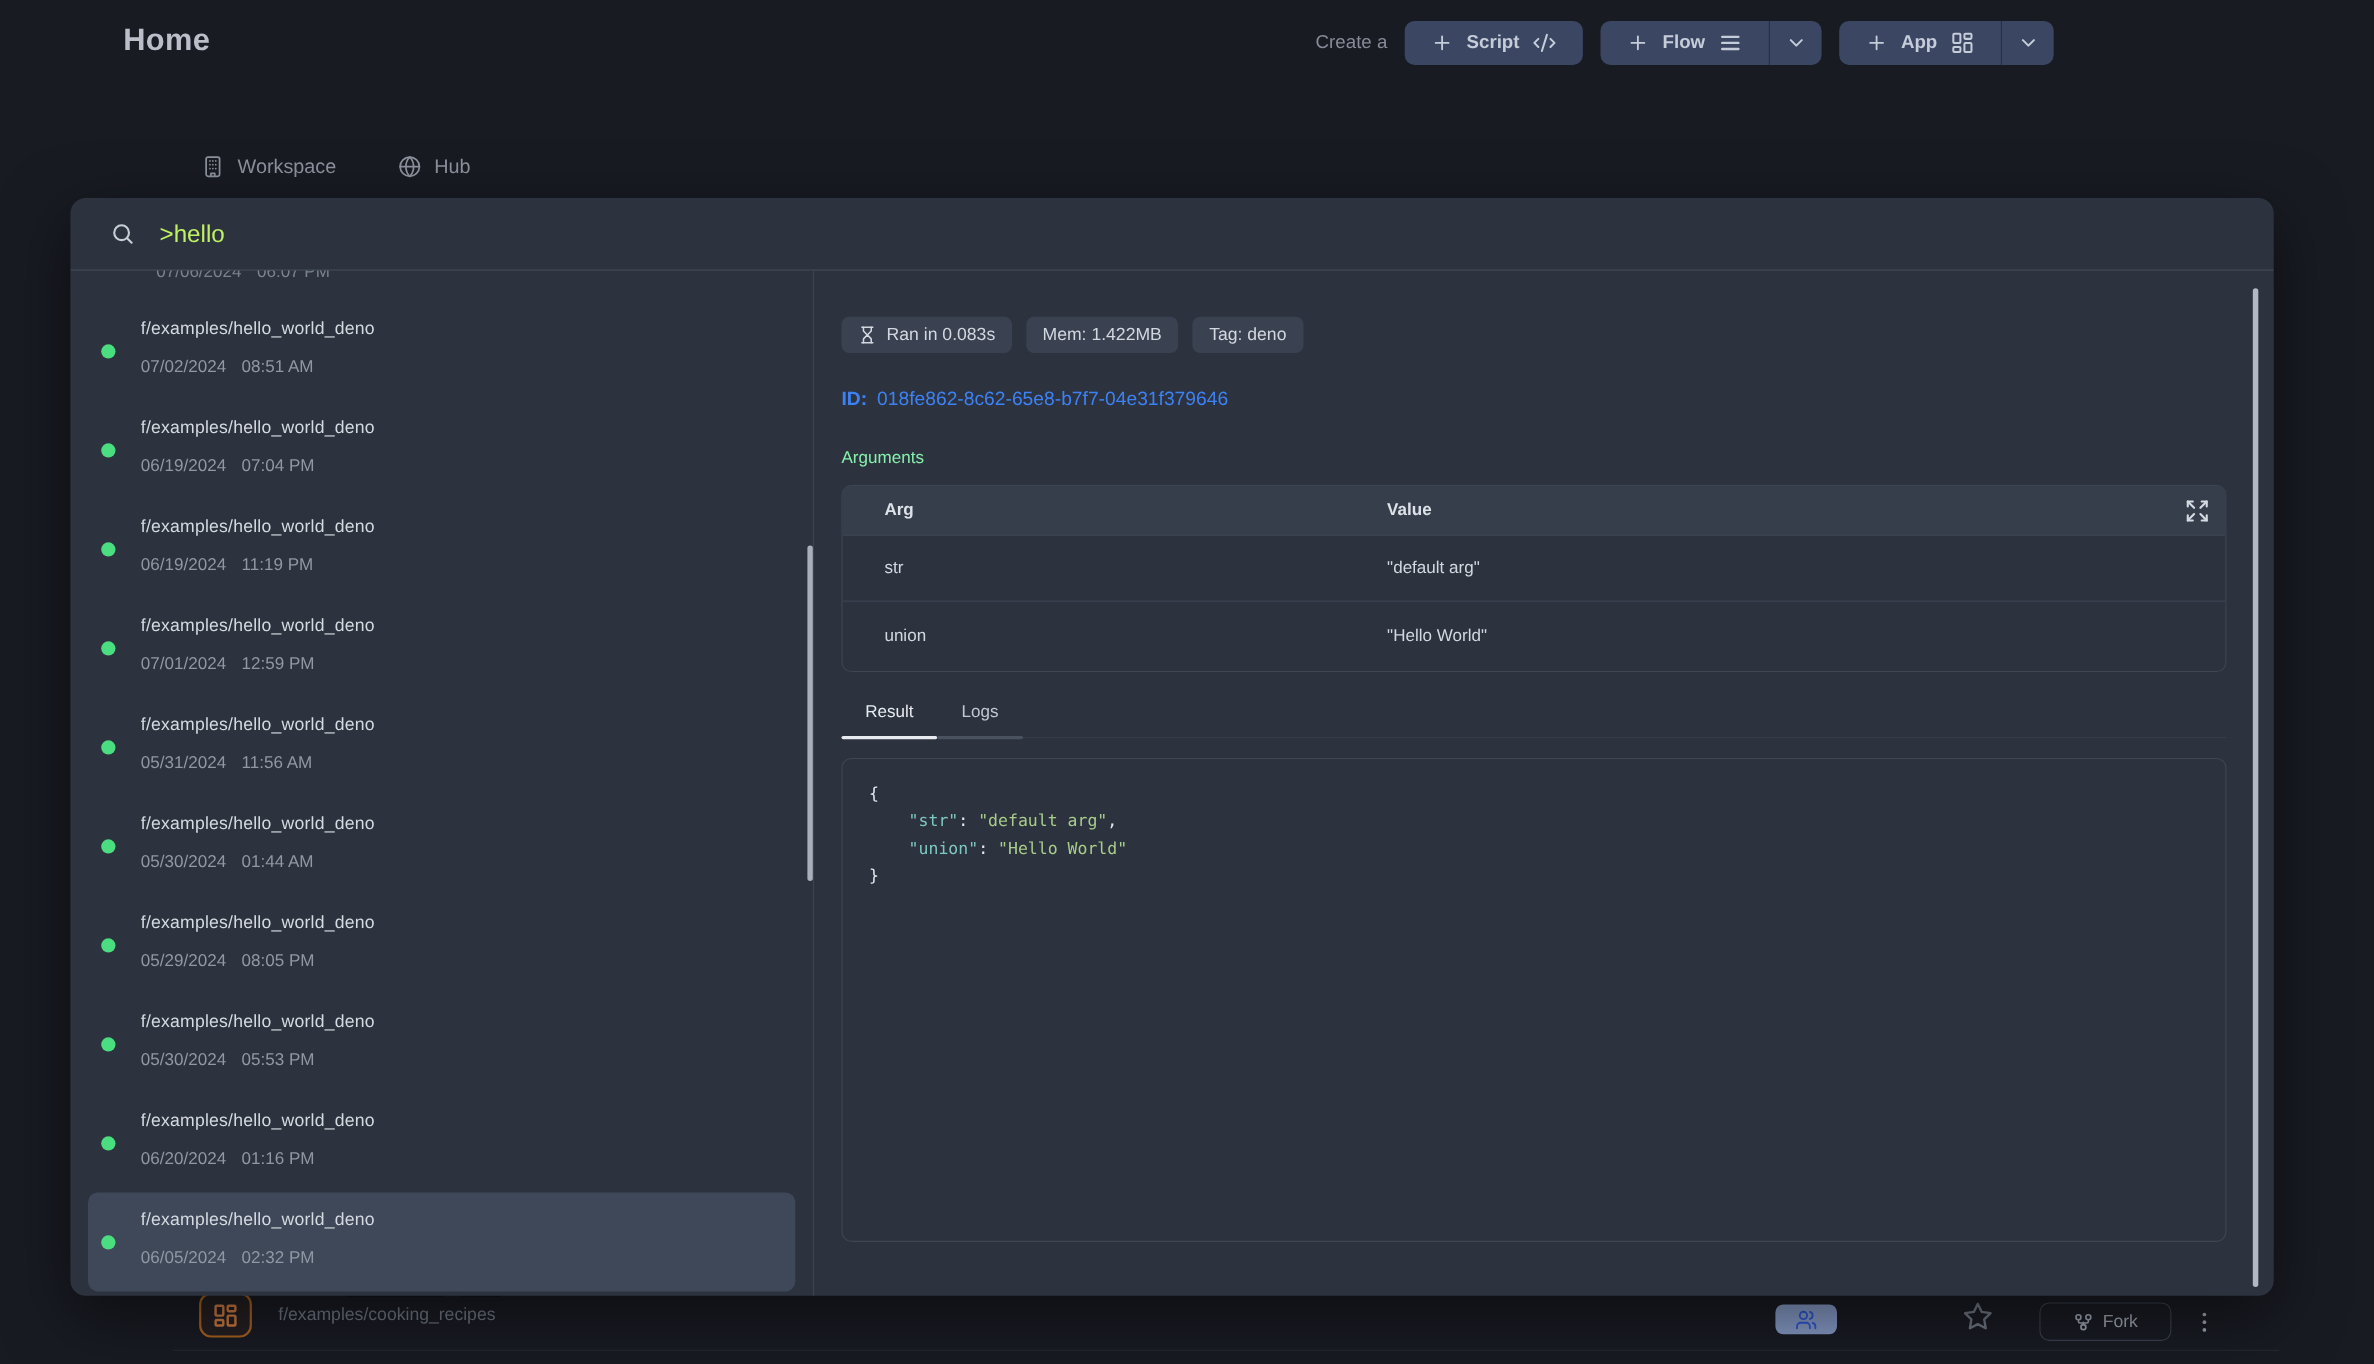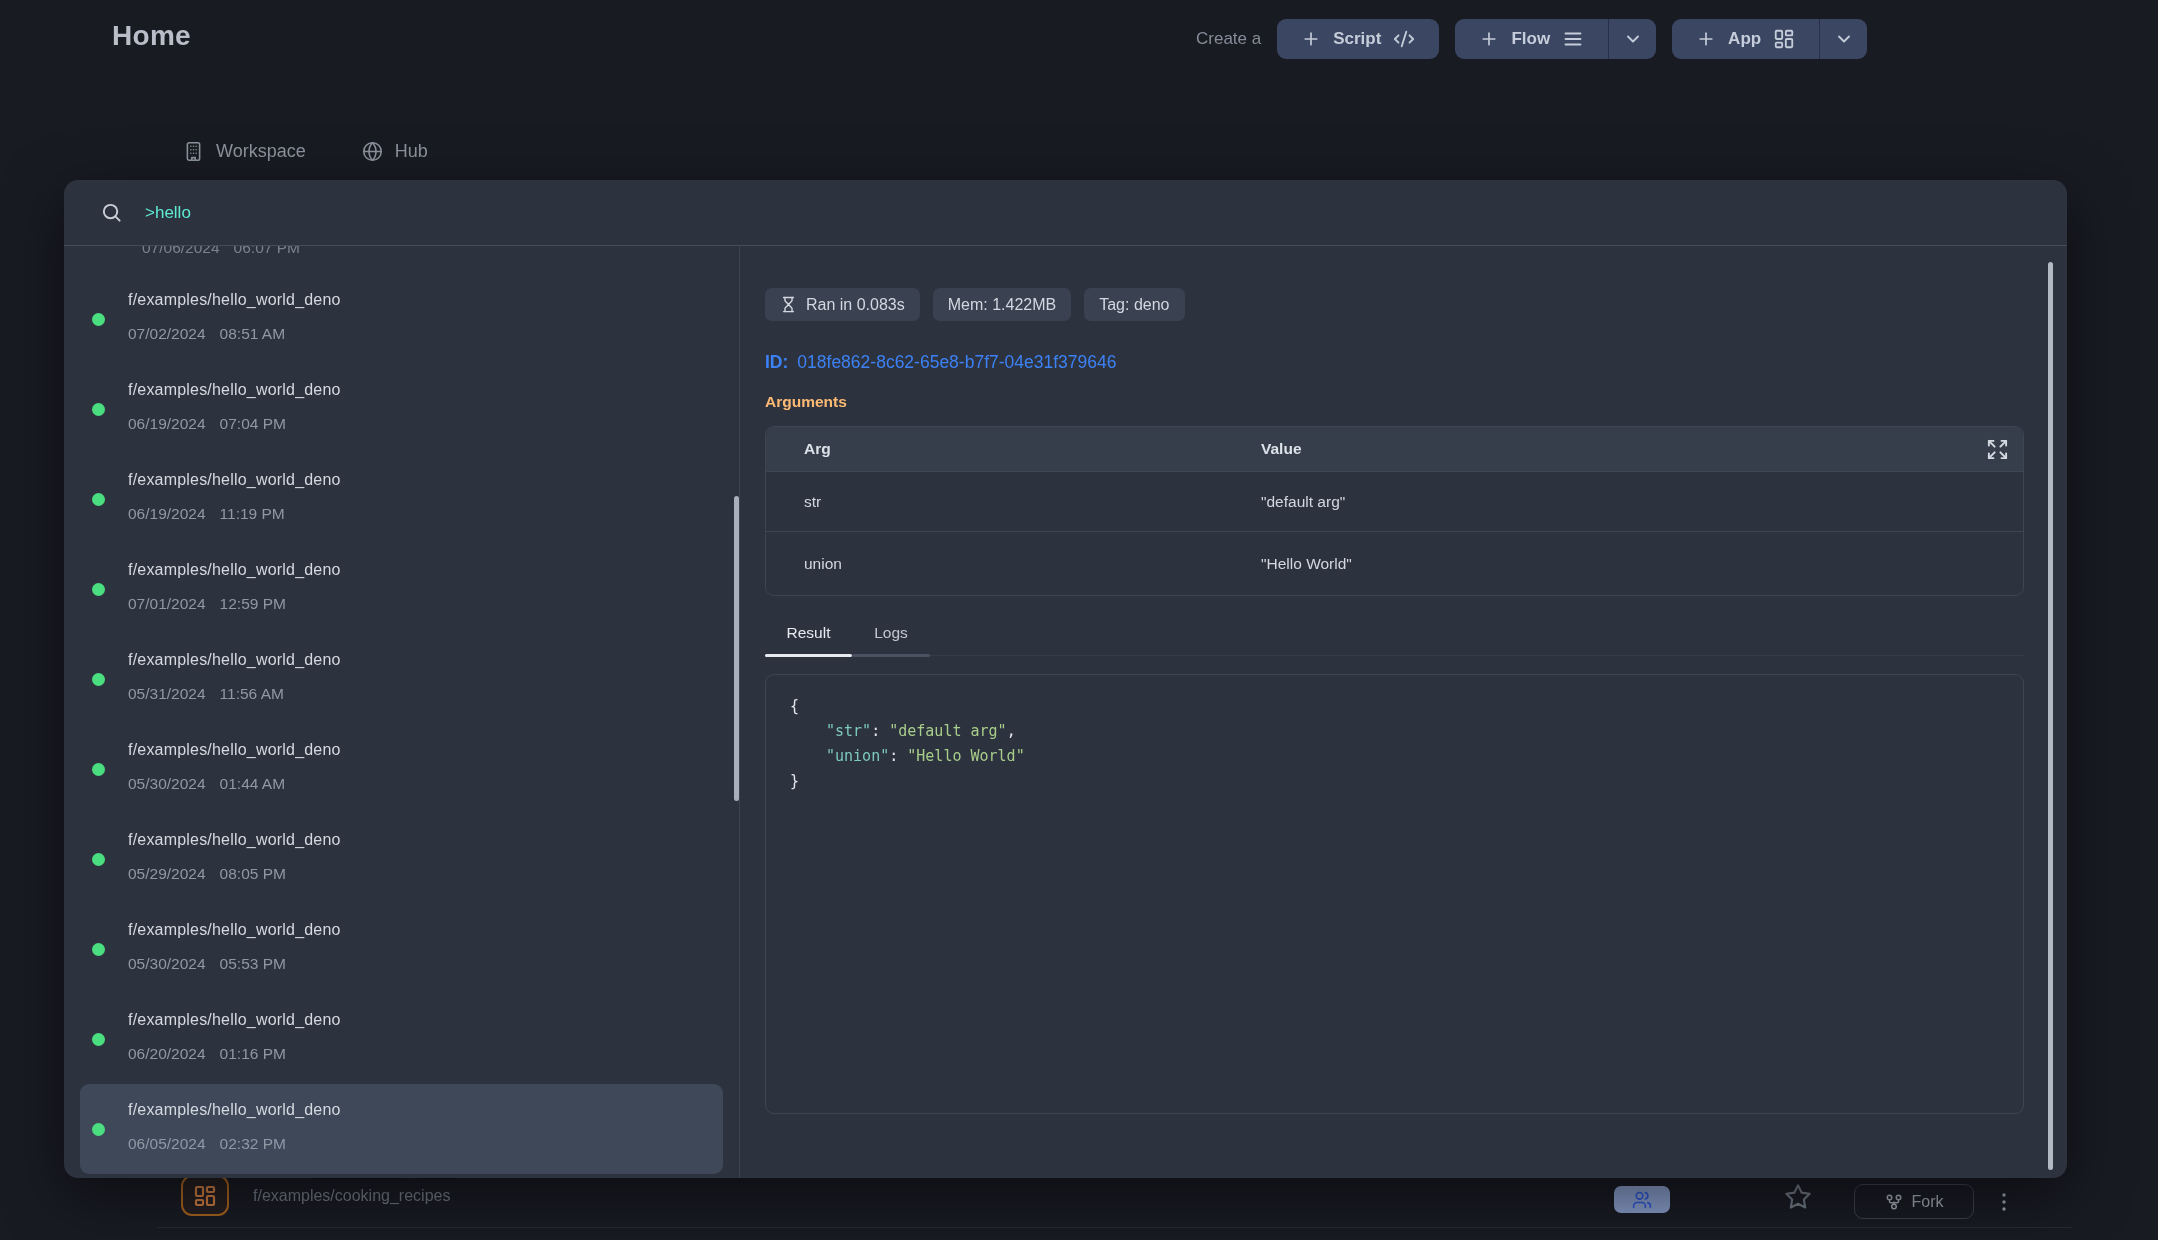--- a/index.html
+++ b/index.html
@@ -31,21 +31,21 @@
     display:flex; align-items:center; justify-content:center; }
   .bg-star { position:absolute; left:1784px; top:1183px; }
   .bg-fork-btn { position:absolute; left:1854px; top:1184px; width:120px; height:35px; border:1px solid #3a404c; border-radius:9px;
     display:flex; align-items:center; justify-content:center; gap:9px; color:#9aa1ad; font-size:16px; }
   .bg-kebab { position:absolute; left:1992px; top:1187px; }
 
   
   .modal { position:absolute; left:64px; top:180px; width:2003px; height:998px; background:#2d333e; border-radius:14px;
     box-shadow:0 18px 60px rgba(0,0,0,.5); overflow:hidden; display:flex; flex-direction:column; }
   .search-row { height:66px; flex:0 0 66px; display:flex; align-items:center; gap:22px; padding:0 36px; border-bottom:1px solid #454c5a; }
-  .search-value { color:#5eead4; font-size:17px; }
+  .search-value { color:#bef264; font-size:22px; }
   .modal-body { flex:1; display:flex; min-height:0; }
 
   
   .runs-panel { width:676px; flex:0 0 676px; border-right:1px solid #3c4351; position:relative; overflow:hidden; }
   .run-partial { height:28px; overflow:hidden; padding-left:64px; }
   .run-partial .inner { margin-top:-7px; color:#8f97a3; font-size:15.5px; opacity:.8; }
   .run-partial .inner span { margin-left:14px; }
   .run-item { height:90px; margin:0 16px; border-radius:9px; position:relative; cursor:pointer; }
   .run-item.selected { background:#3e4859; }
   .run-dot { position:absolute; left:12px; top:39px; width:13px; height:13px; border-radius:50%; background:#4ade80; }
@@ -54,21 +54,21 @@
   .run-date .time { margin-left:14px; }
   .left-scroll-thumb { position:absolute; right:0px; top:250px; width:5px; height:305px; background:#a9afbb; border-radius:3px; }
 
   
   .detail-panel { flex:1; position:relative; padding:42px 0 0 25px; min-width:0; }
   .badges-row { display:flex; gap:13px; }
   .badge { height:33px; display:flex; align-items:center; gap:9px; padding:0 15px; background:#3a4150; border-radius:7px;
     color:#d3d7e0; font-size:16px; }
   .id-row { margin-top:31px; color:#3c82f6; font-size:17.5px; display:flex; gap:9px; width:fit-content; cursor:pointer; }
   .id-row .lbl { font-weight:700; }
-  .section-label { margin-top:20px; font-size:15.5px; font-weight:700; color:#fdba74; }
+  .section-label { margin-top:35px; font-size:15.5px; font-weight:400; color:#86efac; }
   .args-table { margin-top:15px; width:1259px; border:1px solid #3e4553; border-radius:9px; overflow:hidden; font-size:15.5px; }
   .t-head { position:relative; display:grid; grid-template-columns:495px 1fr; align-items:center; height:45px;
     background:#363e4c; border-bottom:1px solid #3e4553; color:#dde1e8; font-weight:700; }
   .t-row { display:grid; grid-template-columns:495px 1fr; align-items:center; height:60px; color:#d3d7e0; }
   .t-row.first { border-bottom:1px solid #3e4553; }
   .t-row.last { height:63px; }
   .cell-a { padding-left:38px; }
   .expand-btn { position:absolute; right:14px; top:11px; cursor:pointer; }
   .results-label { margin-top:26px; font-size:15.5px; font-weight:700; color:#dde1e8; }
   .result-tabs { margin-top:26px; width:1259px; position:relative; height:34px; border-bottom:1px solid #353c49; display:flex; }

